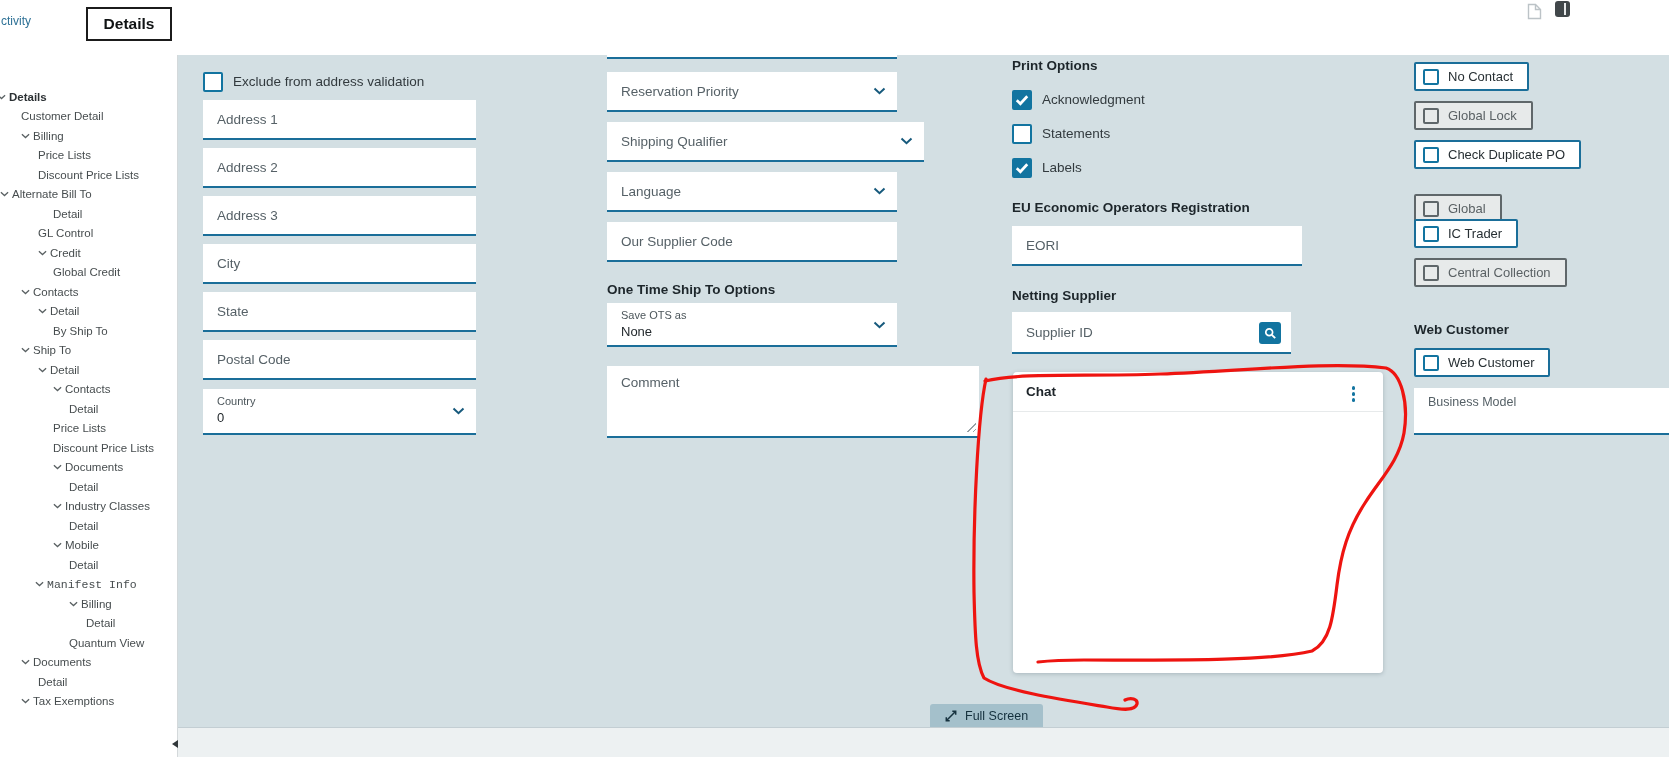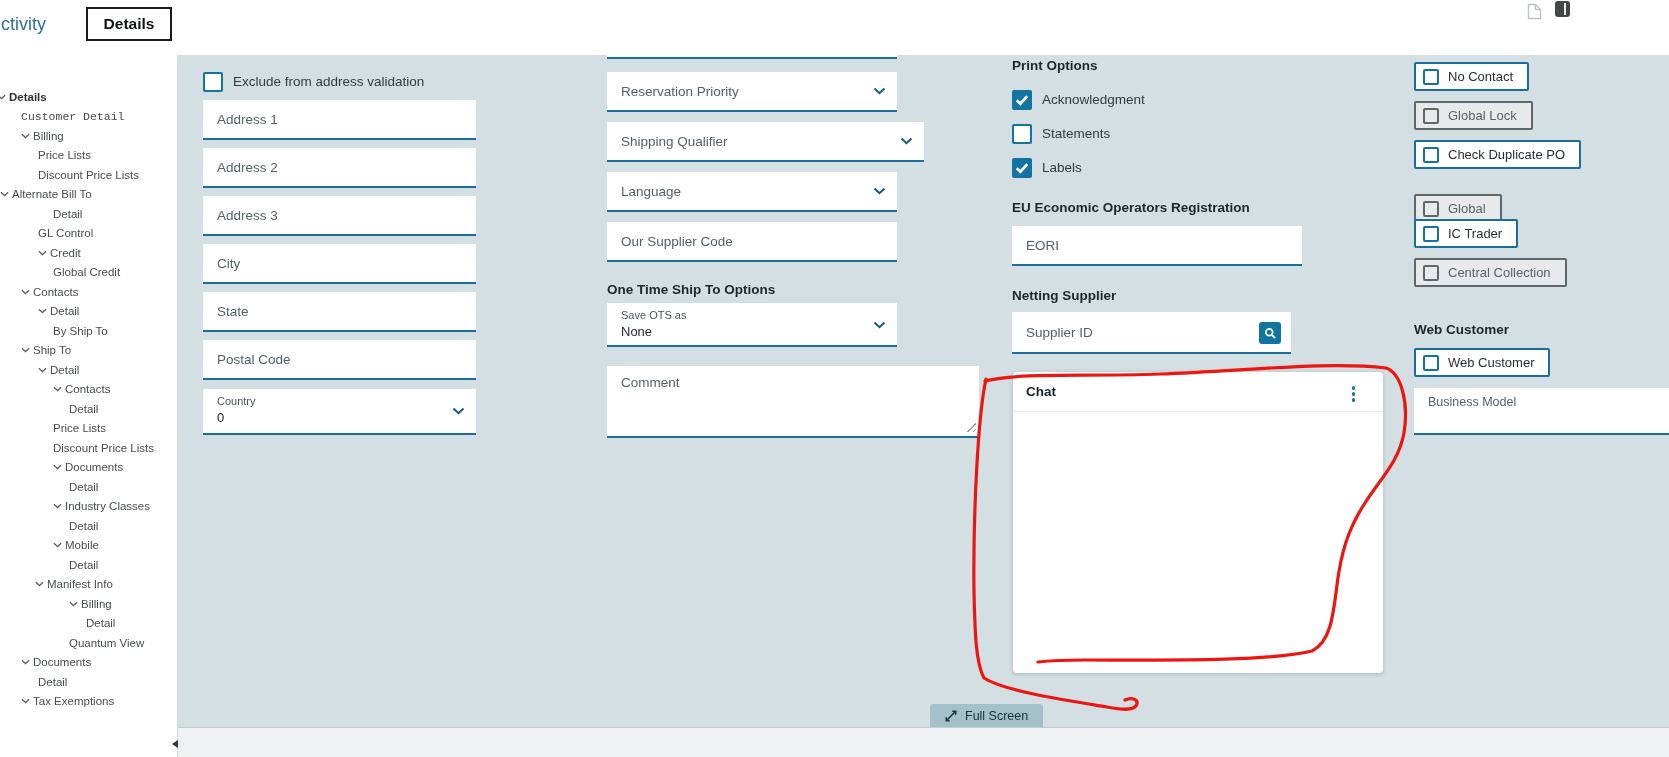--- a/index.html
+++ b/index.html
@@ -5,21 +5,21 @@
 :root{
   --panel-bg:#d3dfe3; --accent:#1274a0; --field-border:#1a6e99; --tab-blue:#2e7196;
   --sidebar-text:#474d4f; --placeholder:#566167; --header-text:#1d262b;
   --disabled-border:#5f676a; --disabled-bg:#e7eaea; --disabled-text:#5a6164;
   --red:#ee1410; --btn-bg:#a4c0cb; --strip-bg:#edf1f2;
 }
 *{box-sizing:border-box;margin:0;padding:0}
 html,body{width:1669px;height:757px;overflow:hidden;background:#fff;
   font-family:"Liberation Sans",sans-serif;position:relative}
 .tabbar{position:absolute;left:0;top:0;width:1669px;height:55px;background:#fff;z-index:2}
-.tab-partial{position:absolute;left:1px;top:14px;font-size:18px;color:var(--tab-blue);cursor:pointer}
+.tab-partial{position:absolute;left:1px;top:14px;font-size:12px;color:var(--tab-blue);cursor:pointer}
 .tab-active{position:absolute;left:86px;top:7px;width:86px;height:34px;border:2px solid #1b1b1b;
   background:#fff;display:flex;align-items:center;justify-content:center;
   font-weight:700;font-size:15.5px;color:#101314;cursor:pointer}
 .doc-icon{position:absolute;left:1527px;top:3px;cursor:pointer}
 .corner-icon{position:absolute;left:1555px;top:1px;width:15px;height:16px;background:#41474a;
   border-radius:3px;cursor:pointer}
 .corner-icon::after{content:"";position:absolute;left:9px;top:2px;width:2px;height:12px;background:#e8eaeb}
 .sidebar{position:absolute;left:0;top:55px;width:178px;height:702px;background:#fff;
   border-right:1px solid #d4d9db;overflow:hidden;z-index:2}
 #tree{padding-top:32px}
@@ -90,21 +90,21 @@
 <div class="sidebar">
   <div id="tree">
       <div class="titem bold" style="padding-left: 0px;">
         <span class="chev" style="margin-left: -3px;">
           <svg width="9" height="6" viewBox="0 0 10 6">
             <polyline points="1,1 5,4.7 9,1" fill="none" stroke="#5a6163" stroke-width="1.4"></polyline>
           </svg>
         </span>
         <span>Details</span>
       </div>
-      <div class="titem" style="padding-left: 21px; font-family: Liberation Mono, monospace;">
+      <div class="titem" style="padding-left: 21px;">
         <span>Customer Detail</span>
       </div>
       <div class="titem" style="padding-left: 21px;">
         <span class="chev">
           <svg width="9" height="6" viewBox="0 0 10 6">
             <polyline points="1,1 5,4.7 9,1" fill="none" stroke="#5a6163" stroke-width="1.4"></polyline>
           </svg>
         </span>
         <span>Billing</span>
       </div>
@@ -217,21 +217,21 @@
         <span class="chev">
           <svg width="9" height="6" viewBox="0 0 10 6">
             <polyline points="1,1 5,4.7 9,1" fill="none" stroke="#5a6163" stroke-width="1.4"></polyline>
           </svg>
         </span>
         <span>Mobile</span>
       </div>
       <div class="titem" style="padding-left: 69px;">
         <span>Detail</span>
       </div>
-      <div class="titem" style="padding-left: 35px;">
+      <div class="titem" style="padding-left: 35px; font-family: Liberation Mono, monospace;">
         <span class="chev">
           <svg width="9" height="6" viewBox="0 0 10 6">
             <polyline points="1,1 5,4.7 9,1" fill="none" stroke="#5a6163" stroke-width="1.4"></polyline>
           </svg>
         </span>
         <span>Manifest Info</span>
       </div>
       <div class="titem" style="padding-left: 69px;">
         <span class="chev">
           <svg width="9" height="6" viewBox="0 0 10 6">

